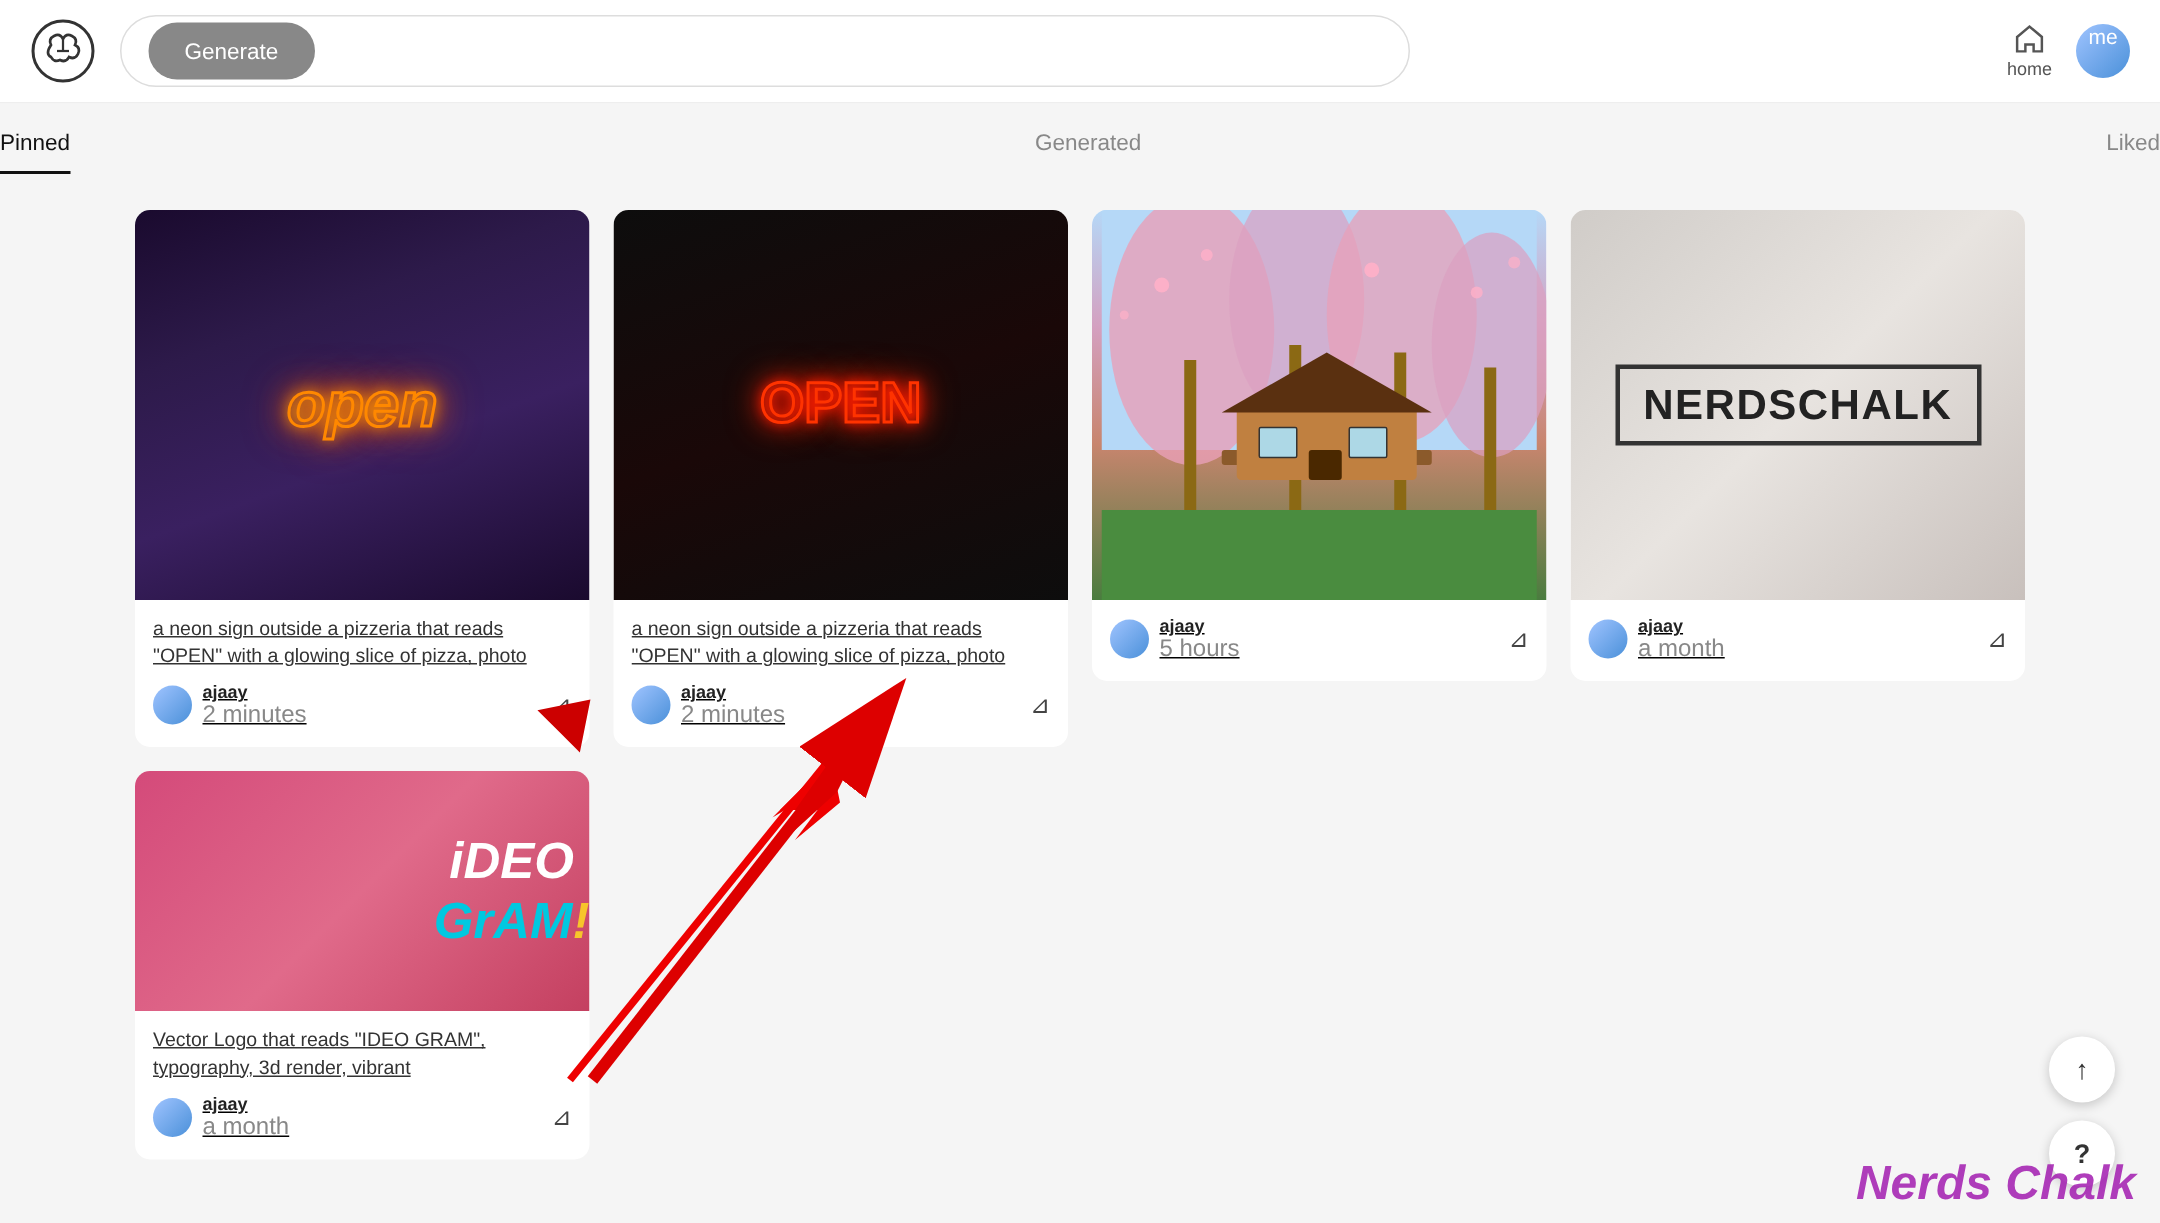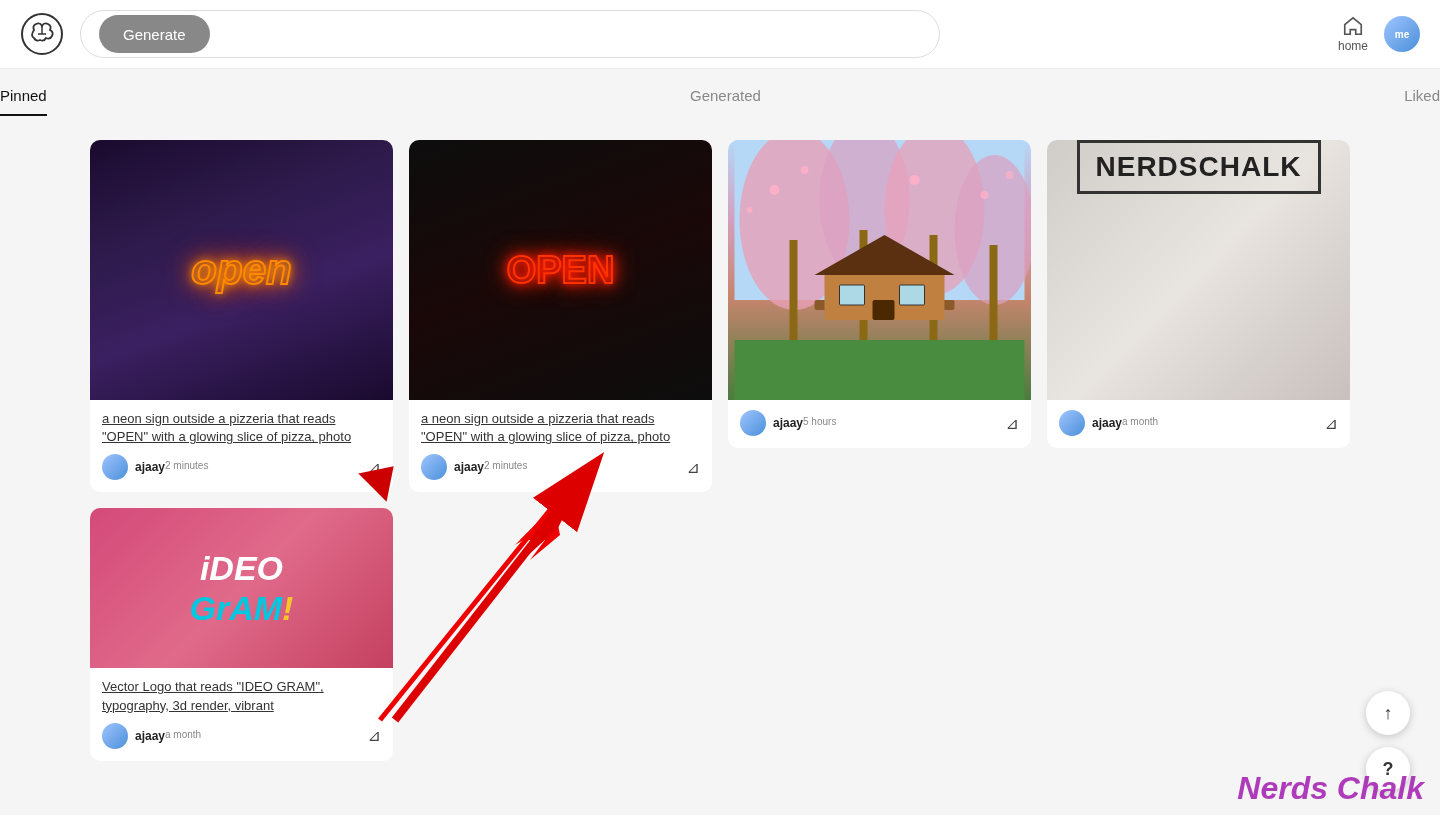--- a/index.html
+++ b/index.html
@@ -71,25 +71,24 @@
     }
     .nav-home svg { width: 22px; height: 22px; }
     .avatar-circle {
       width: 36px;
       height: 36px;
       border-radius: 50%;
       overflow: hidden;
       cursor: pointer;
       background: linear-gradient(135deg, #6ec6f5, #3a7bd5);
       display: flex;
-      align-items: center;
       justify-content: center;
-      font-size: 10px;
+      font-size: 14px;
       color: #fff;
-      font-weight: bold;
+      font-weight: normal;
     }
     
     .tabs-container {
       display: flex;
       justify-content: space-between;
       gap: 36px;
       padding: 18px 0 0 0;
       background: #f5f5f5;
     }
     .tab {
@@ -169,29 +168,29 @@
       -webkit-text-stroke: 2px #ff3300;
     }
     
     .img-blossom {
       background: linear-gradient(180deg, #b5d8f7 0%, #d4a0c0 30%, #c8856e 60%, #4a7c3f 100%);
     }
     
     .img-nerdschalk {
       background: linear-gradient(135deg, #d0ccc8 0%, #e8e4e0 50%, #c8c0bc 100%);
       display: flex;
-      align-items: flex-start;
+      align-items: center;
       justify-content: center;
     }
     
     .img-ideogram {
       background: linear-gradient(135deg, #d44a7a 0%, #e06a8a 50%, #c44060 100%);
       display: flex;
       align-items: center;
-      justify-content: center;
+      justify-content: flex-end;
     }
 
     .card-body { padding: 10px 12px 12px; }
     .card-desc {
       font-size: 13px;
       color: #333;
       line-height: 1.4;
       margin-bottom: 8px;
       display: -webkit-box;
       -webkit-line-clamp: 2;
@@ -209,23 +208,23 @@
       align-items: center;
       gap: 7px;
     }
     .author-avatar {
       width: 26px;
       height: 26px;
       border-radius: 50%;
       overflow: hidden;
       flex-shrink: 0;
     }
-    .author-info { display: flex; flex-direction: row; }
+    .author-info { display: flex; flex-direction: column; text-decoration: underline; }
     .author-name { font-size: 12px; font-weight: 600; color: #222; }
-    .author-time { font-size: 10px; color: #888; }
+    .author-time { font-size: 16px; color: #888; }
     .pin-icon {
       color: #444;
       font-size: 16px;
       cursor: pointer;
     }
 
     
     .nerdschalk-label {
       font-size: 28px;
       font-weight: 900;

